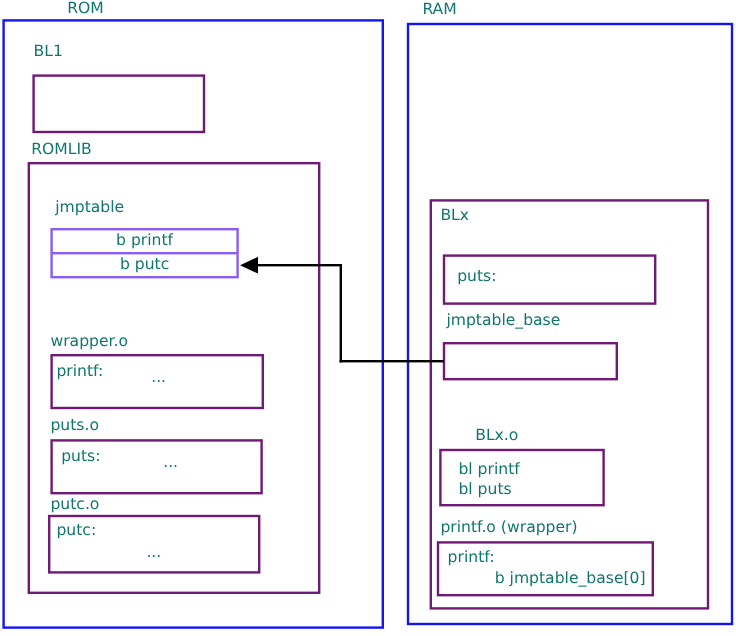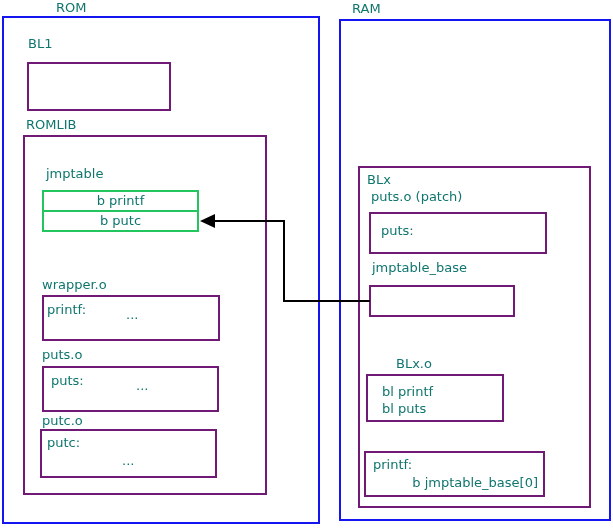--- a/index.html
+++ b/index.html
@@ -28,21 +28,21 @@
   
   #rom-frame     { left: 2px;   top: 16px;  width: 318px; height: 508px; }
   #rom-label     { left: 56px;  top: 0px; }
   #bl1-label     { left: 28px;  top: 36px; }
   #bl1-box       { left: 27px;  top: 62px;  width: 144px; height: 49px; }
   #romlib-label  { left: 26px;  top: 117px; }
   #romlib-box    { left: 23px;  top: 135px; width: 244px; height: 360px; }
   #jmptable-label{ left: 46px;  top: 166px; }
   #jmptable      { position: absolute; left: 42px; top: 190px; width: 157px; }
   .jrow {
-    height: 22px; border: 2px solid #22c55e; background: #fff;
+    height: 22px; border: 2px solid #8b5cf6; background: #fff;
     text-align: center; line-height: 18px;
   }
   .jrow + .jrow { margin-top: -2px; }
   #printfo-label { left: 42px;  top: 277px; }
   #printfo-box   { left: 42px;  top: 295px; width: 178px; height: 46px; }
   #printfo-symbol{ left: 3px;   top: 5px; }
   #printfo-ellipsis{ left: 82px; top: 10px; }
   #putso-label   { left: 42px;  top: 347px; }
   #putso-box     { left: 42px;  top: 366px; width: 177px; height: 46px; }
   #putso-symbol  { left: 7px;   top: 5px; }
@@ -113,34 +113,34 @@
     <span class="inner" id="putco-symbol">putc:</span>
     <span class="inner" id="putco-ellipsis">...</span>
   </div>
 
   <span class="lbl" id="ram-label">RAM</span>
   <div class="bframe" id="ram-frame"></div>
 
   <div class="box" id="blx-box"></div>
   <span class="lbl" id="blx-label">BLx</span>
 
-  <span class="lbl" id="putspatch-label">puts.o (patch)</span>
   <div class="box" id="putspatch-box">
     <span class="inner" id="putspatch-symbol">puts:</span>
   </div>
 
   <span class="lbl" id="jmpbase-label">jmptable_base</span>
   <div class="box" id="jmpbase-box"></div>
 
   <span class="lbl" id="blxo-label">BLx.o</span>
   <div class="box" id="blxo-box">
     <div class="blxo-line">bl printf</div>
     <div class="blxo-line">bl puts</div>
   </div>
 
+  <span class="lbl" id="printfw-label">printf.o (wrapper)</span>
   <div class="box" id="printfw-box">
     <span class="inner" id="printfw-symbol">printf:</span>
     <span class="inner" id="printfw-body">b jmptable_base[0]</span>
   </div>
 
   <div class="seg" id="arrow-seg-b"></div>
   <div class="seg" id="arrow-seg-v"></div>
   <div class="seg" id="arrow-seg-a"></div>
   <div class="tri" id="arrow-head"></div>
 

